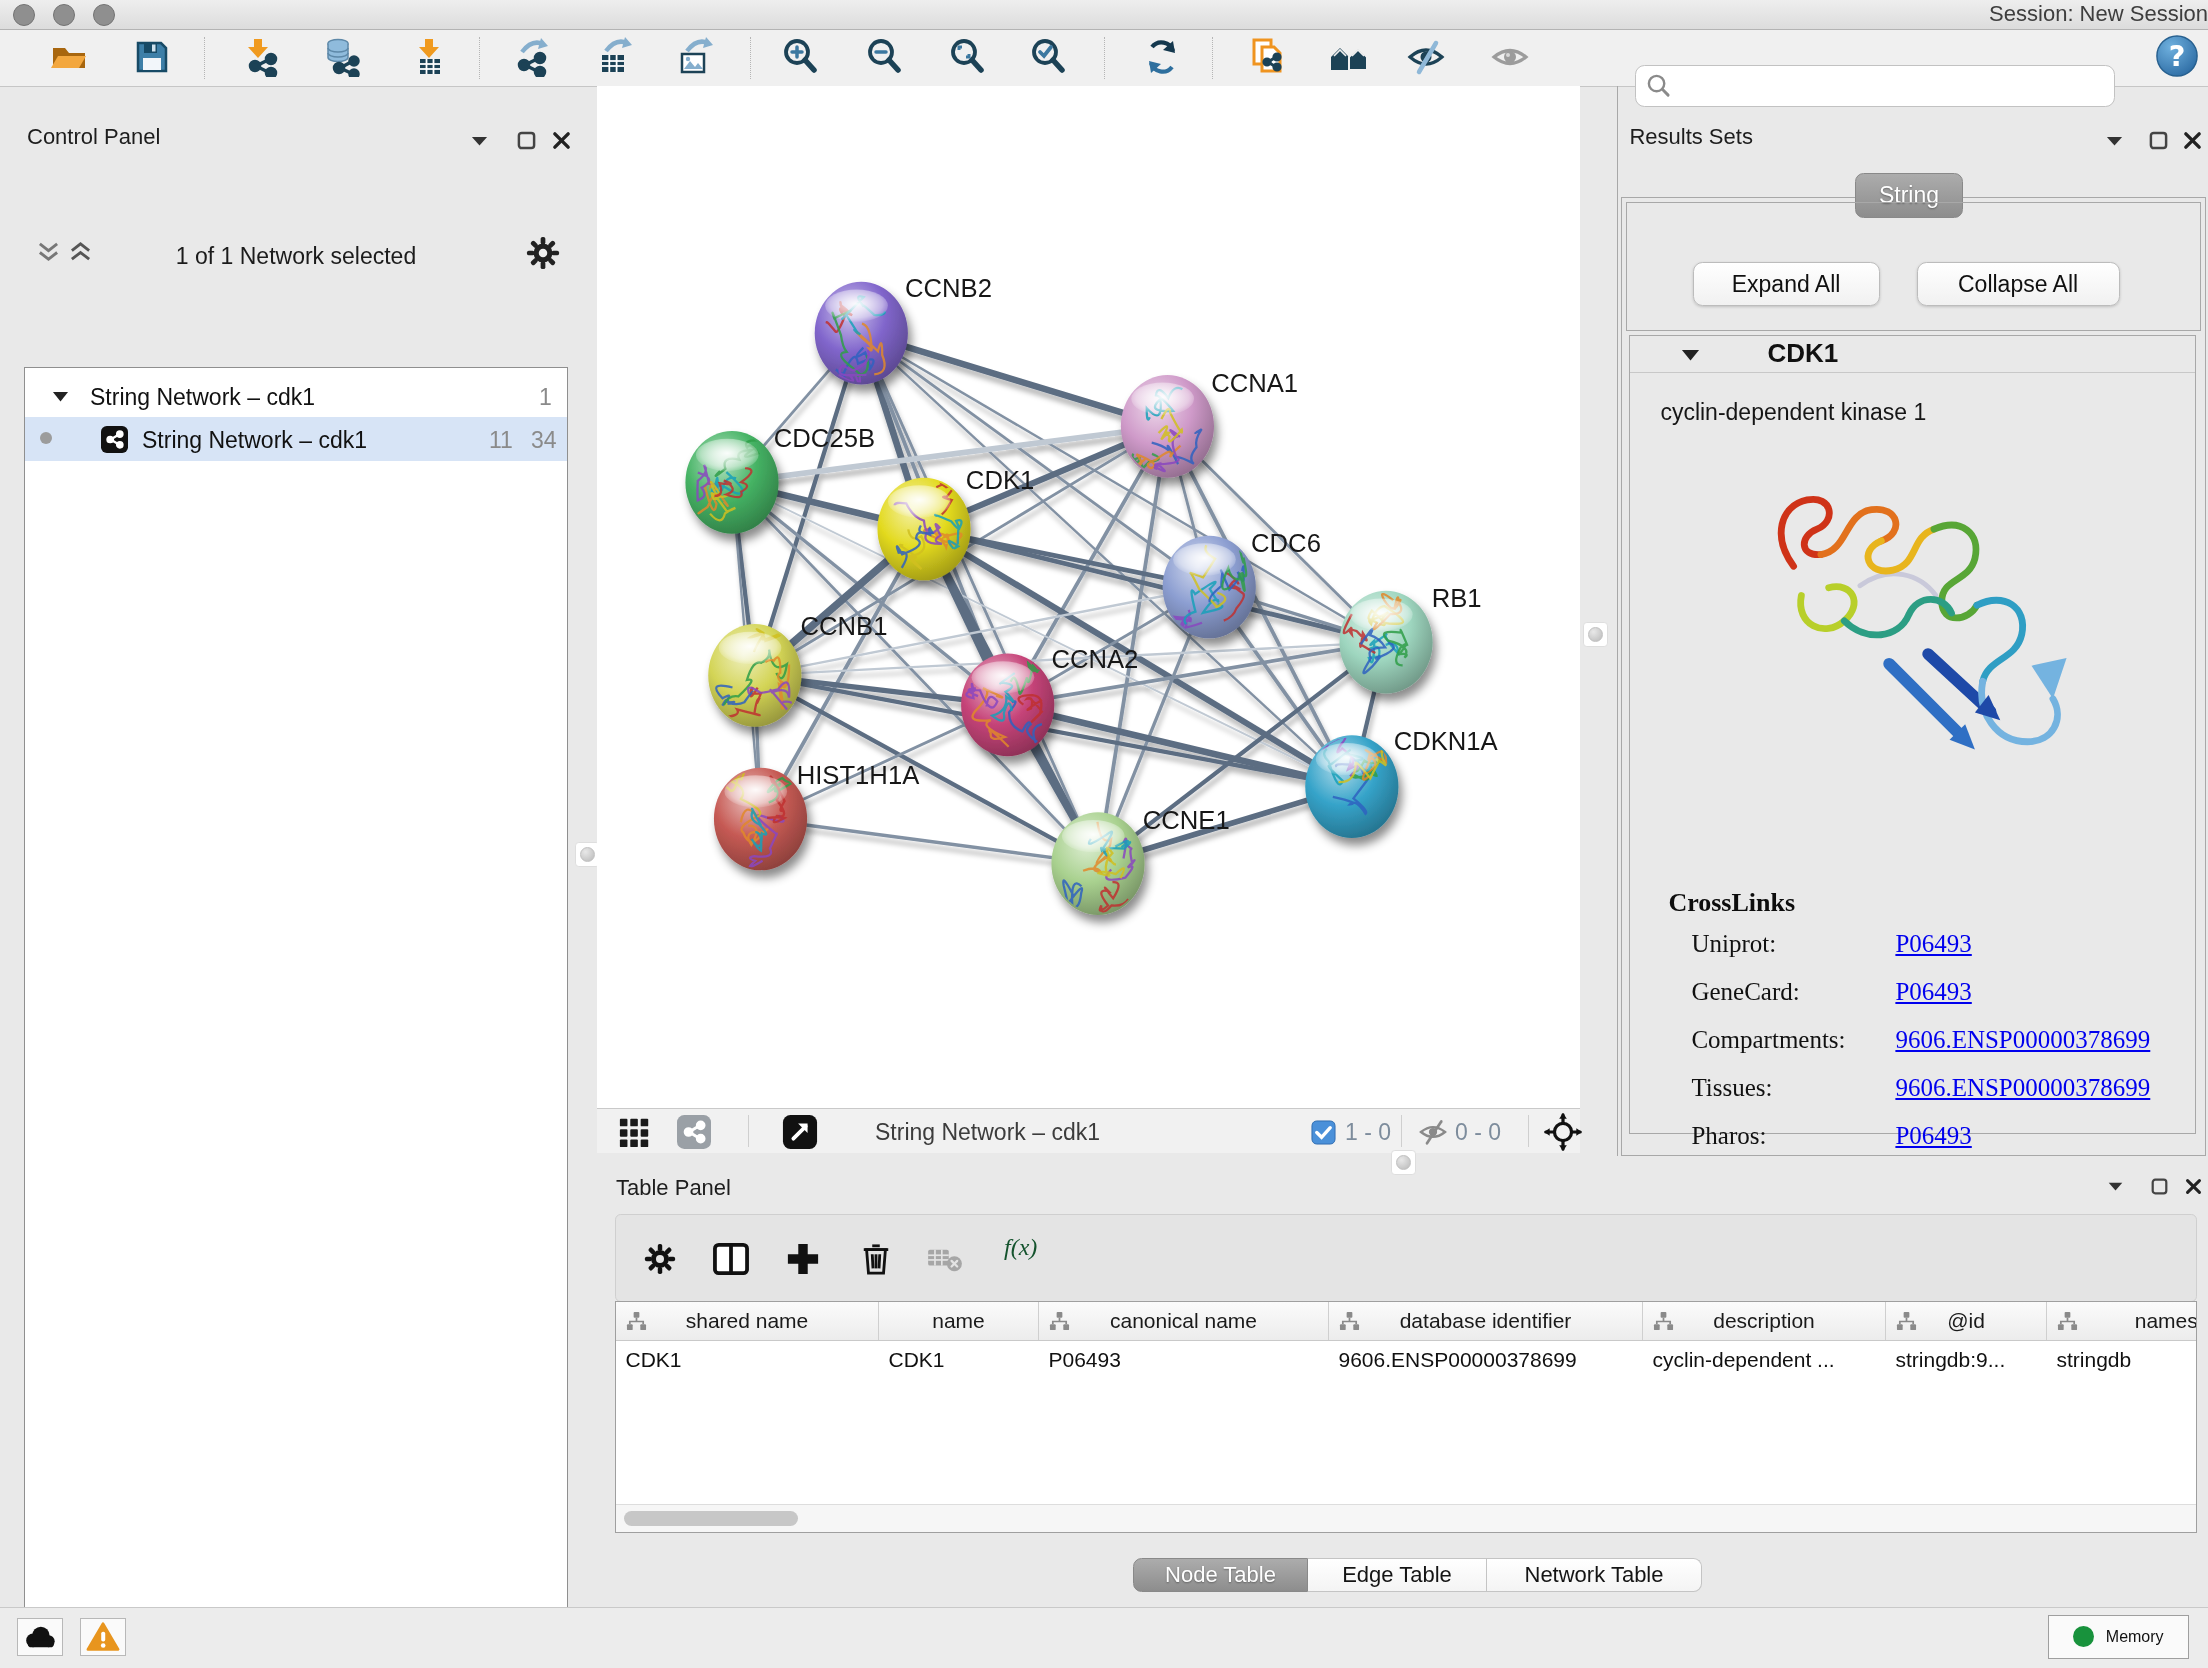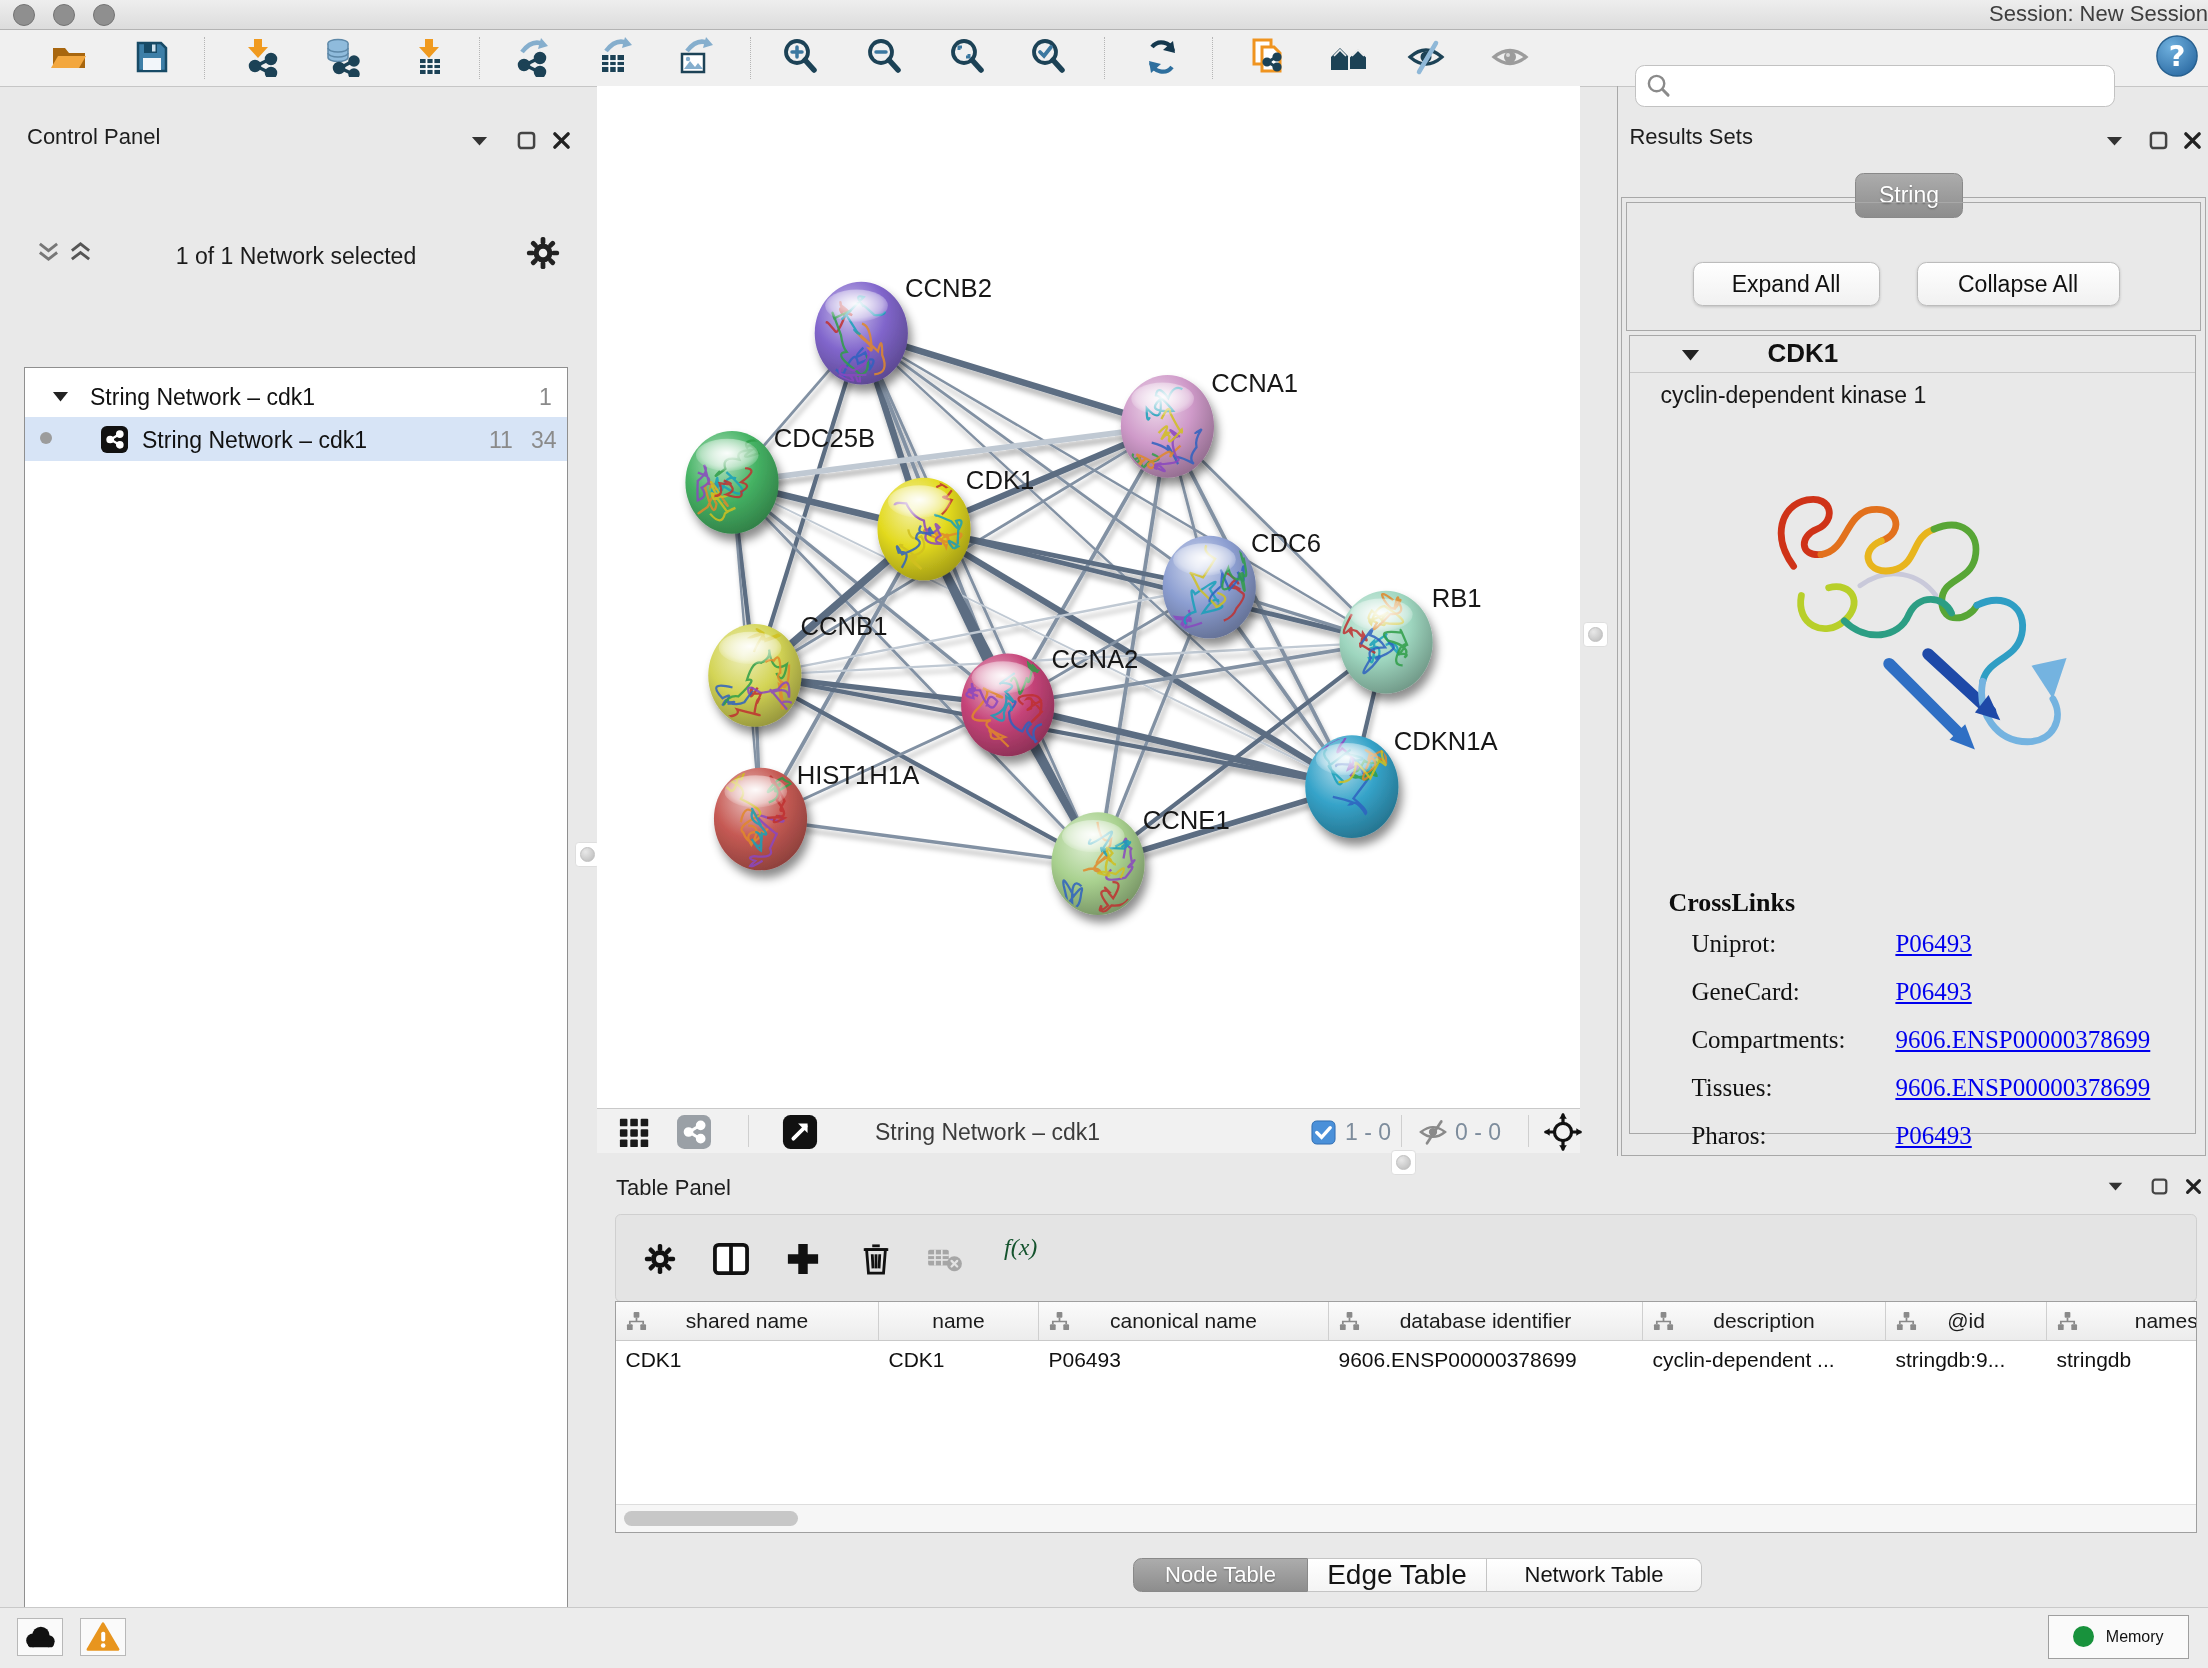--- a/index.html
+++ b/index.html
@@ -776,21 +776,21 @@
         <span>Collapse All</span>
       </button>
   </div>
 
   <div class="rbox" style="left:11.4px;top:249px;width:567px;height:799px;border-width:1.4px">
     <svg class="abs" style="left:51px;top:13.3px" width="19" height="12.4" viewBox="0 0 20 13">
         <polygon points="1,1 19,1 10,12" fill="#222"></polygon>
       </svg>
     <span class="abs" style="left:137px;top:1.9px;font-size:26px;font-weight:bold;color:#111">CDK1</span>
     <div class="abs" style="left:0;top:36px;width:100%;border-top:1px solid #c8c8c8"></div>
-    <span class="abs" style="left:30px;top:46px;font-size:23px;color:#161616">cyclin-dependent kinase 1</span>
+    <span class="abs" style="left:30px;top:63px;font-size:23px;color:#161616">cyclin-dependent kinase 1</span>
 
     <svg class="abs" style="left:103px;top:84px" width="361" height="390" viewBox="0 0 350 400">
       <g fill="none" stroke-linecap="round" stroke-linejoin="round">
         <path d="M120 170 C150 148 182 158 198 180" stroke="#c9c9da" stroke-width="5"></path>
         <path d="M52 150 C30 120 38 88 66 82 C92 77 96 104 76 112 C58 119 58 140 80 138" stroke="#cf3318" stroke-width="7"></path>
         <path d="M80 138 C108 134 104 96 132 92 C160 88 166 116 142 124" stroke="#e2711d" stroke-width="7"></path>
         <path d="M142 124 C118 134 128 160 154 154 C180 148 172 120 196 112" stroke="#e8b51d" stroke-width="7"></path>
         <path d="M60 180 C54 210 84 224 104 206 C124 188 112 166 88 172" stroke="#b8cf2a" stroke-width="7"></path>
         <path d="M196 112 C224 100 244 116 238 142 C232 166 204 162 204 186 C204 210 232 206 240 190" stroke="#58a636" stroke-width="7"></path>
         <path d="M104 206 C126 228 160 224 170 200 C180 178 206 180 214 198" stroke="#2c9e84" stroke-width="7"></path>
@@ -1012,21 +1012,21 @@
     </div>
   <div class="hscroll">
     <div class="hthumb"></div>
   </div>
 </div>
 
 <div class="abs seg" style="left:1133px;top:1558px">
   <div class="seg-tab sel" style="width:173px;height:32px;font-size:22px">
       <span>Node Table</span>
     </div>
-  <div class="seg-tab" style="width:178px;height:32px;font-size:28px">
+  <div class="seg-tab" style="width:178px;height:32px;font-size:22px">
       <span>Edge Table</span>
     </div>
   <div class="seg-tab" style="width:214px;height:32px;font-size:22px">
       <span>Network Table</span>
     </div>
 </div>
 
 <div class="abs statusbar">
   <button class="sbtn" style="left:17px">
     <svg width="38" height="32" viewBox="0 0 44 36">

